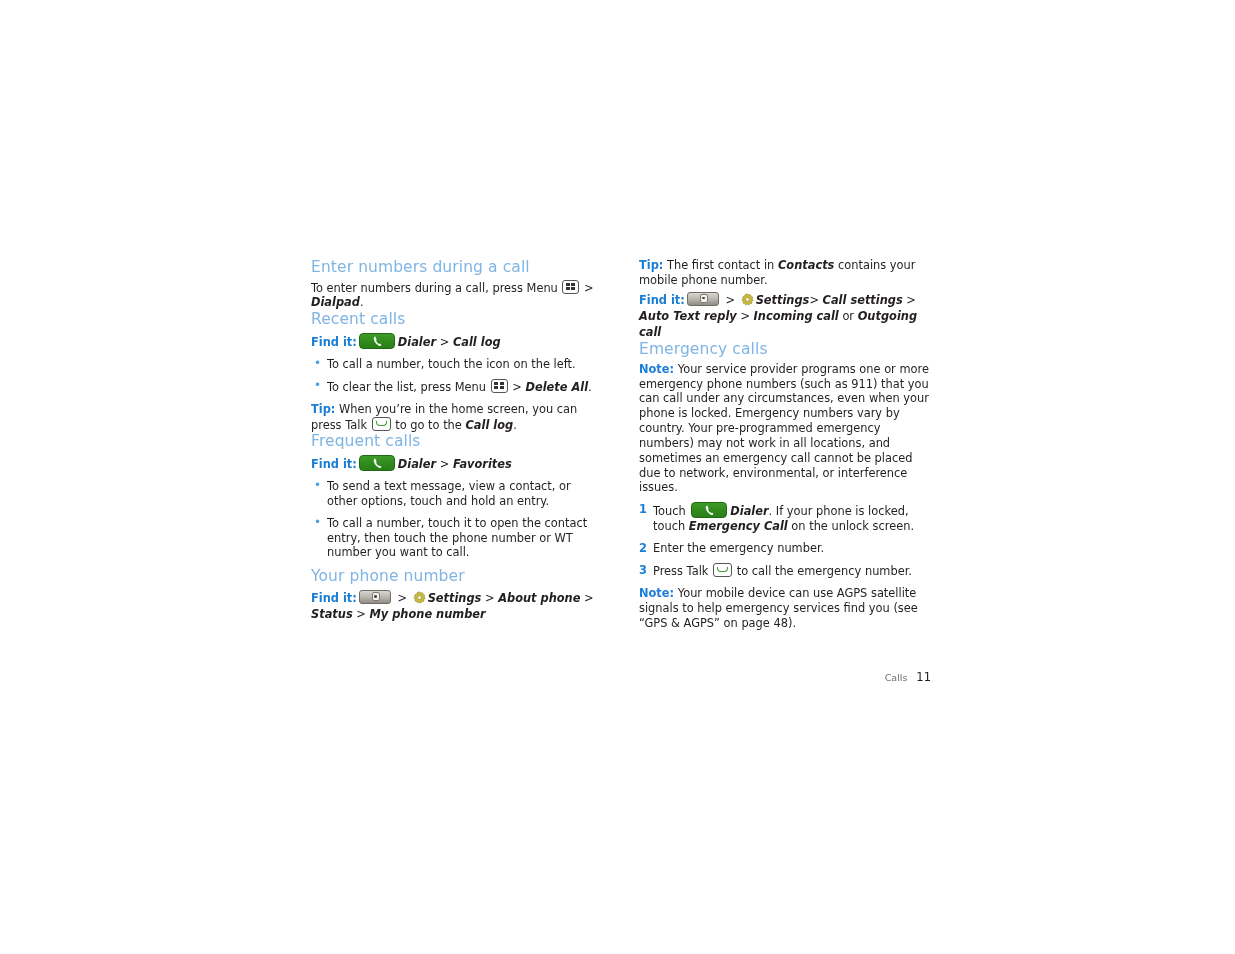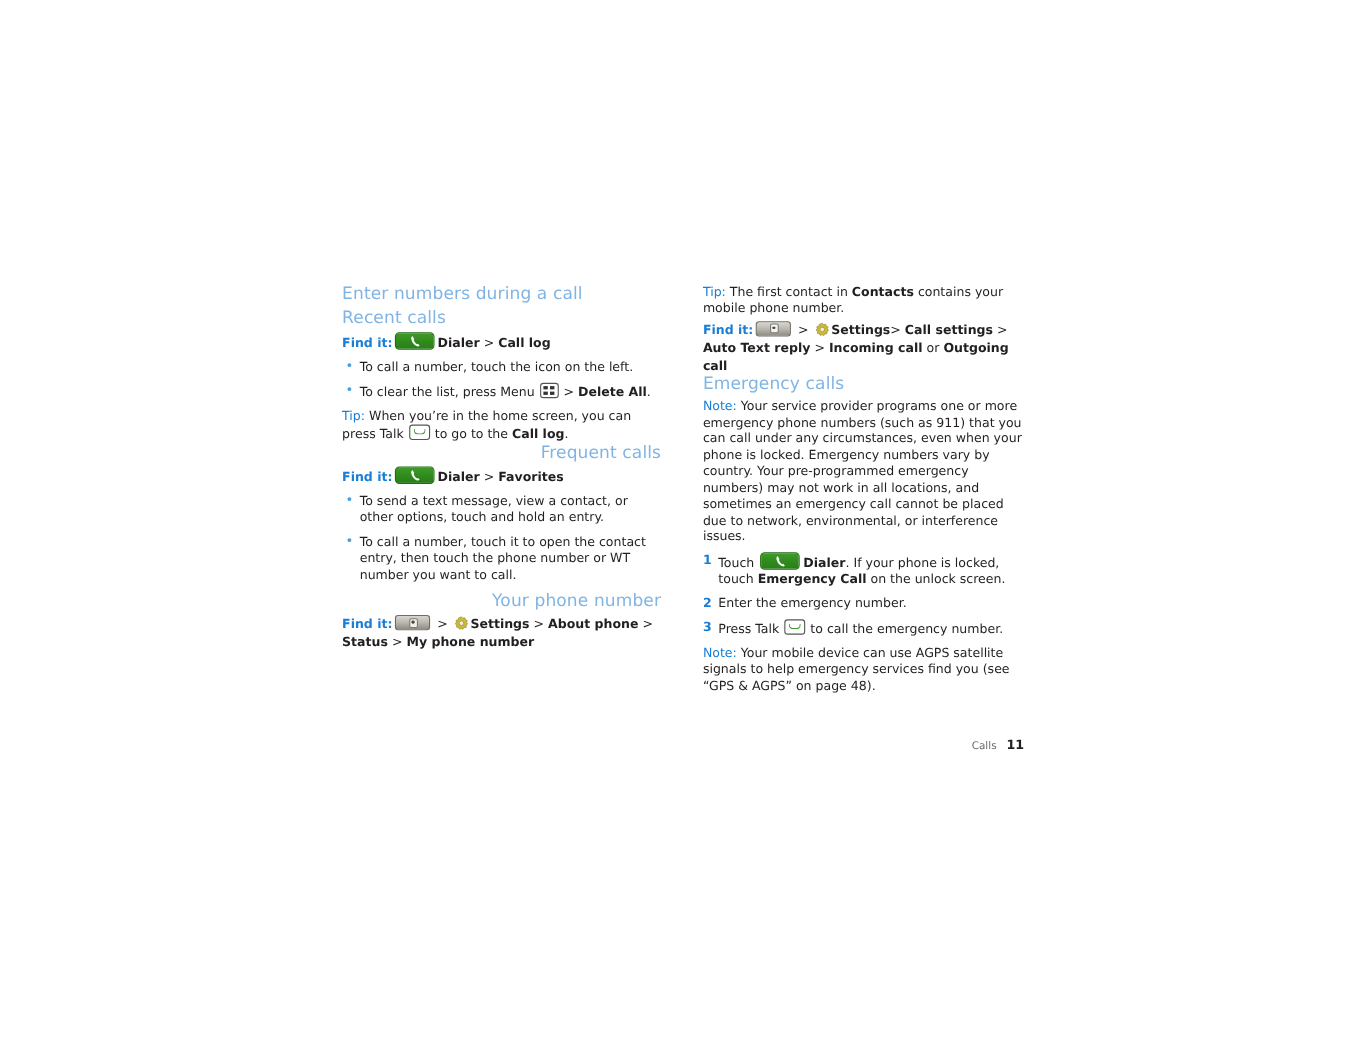--- a/index.html
+++ b/index.html
@@ -31,21 +31,21 @@
 
   h2.section {
     font-size: 15.5px;
     font-weight: 400;
     color: #7fb4e4;
     margin: 0 0 3px 0;
     line-height: 1.2;
     letter-spacing: 0.1px;
   }
   .sp-top-1 { margin-top: 23px; }
-  .sp-top-2 { margin-top: 21px; text-align: right; }
+  .sp-top-2 { margin-top: 21px; }
 
   p.body {
     font-size: 11.4px;
     line-height: 1.30;
     margin: 0 0 0 0;
     color: #231f20;
   }
   p.gap { margin-top: 0; }
 
   .findit {
@@ -54,21 +54,21 @@
     margin: 4px 0 0 0;
     font-weight: bold;
   }
   .findit-label {
     color: #1a7ed6;
     font-weight: bold;
   }
   .findit .sep {
     font-weight: normal;
   }
-  .b { font-weight: bold; }
+  .b { font-weight: bold; font-style: italic; }
 
   ul.bullets {
     list-style: none;
     margin: 7px 0 0 0;
     padding: 0;
   }
   ul.bullets > li {
     position: relative;
     padding-left: 16px;
     font-size: 11.4px;
@@ -102,21 +102,21 @@
     position: absolute;
     left: 0;
     top: 0;
     color: #1a7ed6;
     font-weight: bold;
     font-size: 11.4px;
   }
 
   .tip-label, .note-label {
     color: #1a7ed6;
-    font-weight: normal;
+    font-weight: bold;
   }
 
   
   .icon {
     display: inline-block;
     vertical-align: -3px;
     position: relative;
   }
 
   
@@ -251,33 +251,34 @@
     position: absolute;
     left: 639px;
     top: 670px;
     width: 292px;
     text-align: right;
     font-size: 9.5px;
     color: #6d6e71;
   }
   .footer .pagenum {
     font-size: 11.5px;
-    font-weight: bold;
+    font-weight: normal;
     color: #231f20;
     margin-left: 9px;
   }
 </style>
 </head>
 <body>
 
 <div class="page">
 
   <div class="col col-left">
 
     <h2 class="section">Enter numbers during a call</h2>
+    <p class="body"><span>To enter numbers during a call, press Menu </span><span class="icon icon-menu"><i></i><i></i><i></i><i></i></span><span> &gt; </span><span class="b">Dialpad</span><span>.</span></p>
 
     <h2 class="section sp-top-1">Recent calls</h2>
     <p class="findit"><span class="findit-label">Find it:</span><span class="icon icon-dialer"><svg width="10" height="11" viewBox="0 0 10 11">
             <path d="M2.2 0.6 C1.2 0.9 0.6 1.8 0.8 3.0 C1.2 5.6 3.0 8.2 5.6 9.6 C6.8 10.2 7.9 9.9 8.5 9.0 L7.0 7.6 C6.6 7.9 6.2 8.0 5.8 7.8 C4.6 7.0 3.6 5.7 3.2 4.4 C3.1 4.0 3.2 3.6 3.6 3.3 Z" fill="#ffffff"></path>
           </svg></span><span class="b">Dialer</span><span class="sep"> &gt; </span><span class="b">Call log</span></p>
 
     <ul class="bullets">
       <li>To call a number, touch the icon on the left.</li>
       <li><span>To clear the list, press Menu </span><span class="icon icon-menu"><i></i><i></i><i></i><i></i></span><span> &gt; </span><span class="b">Delete All</span><span>.</span></li>
     </ul>

